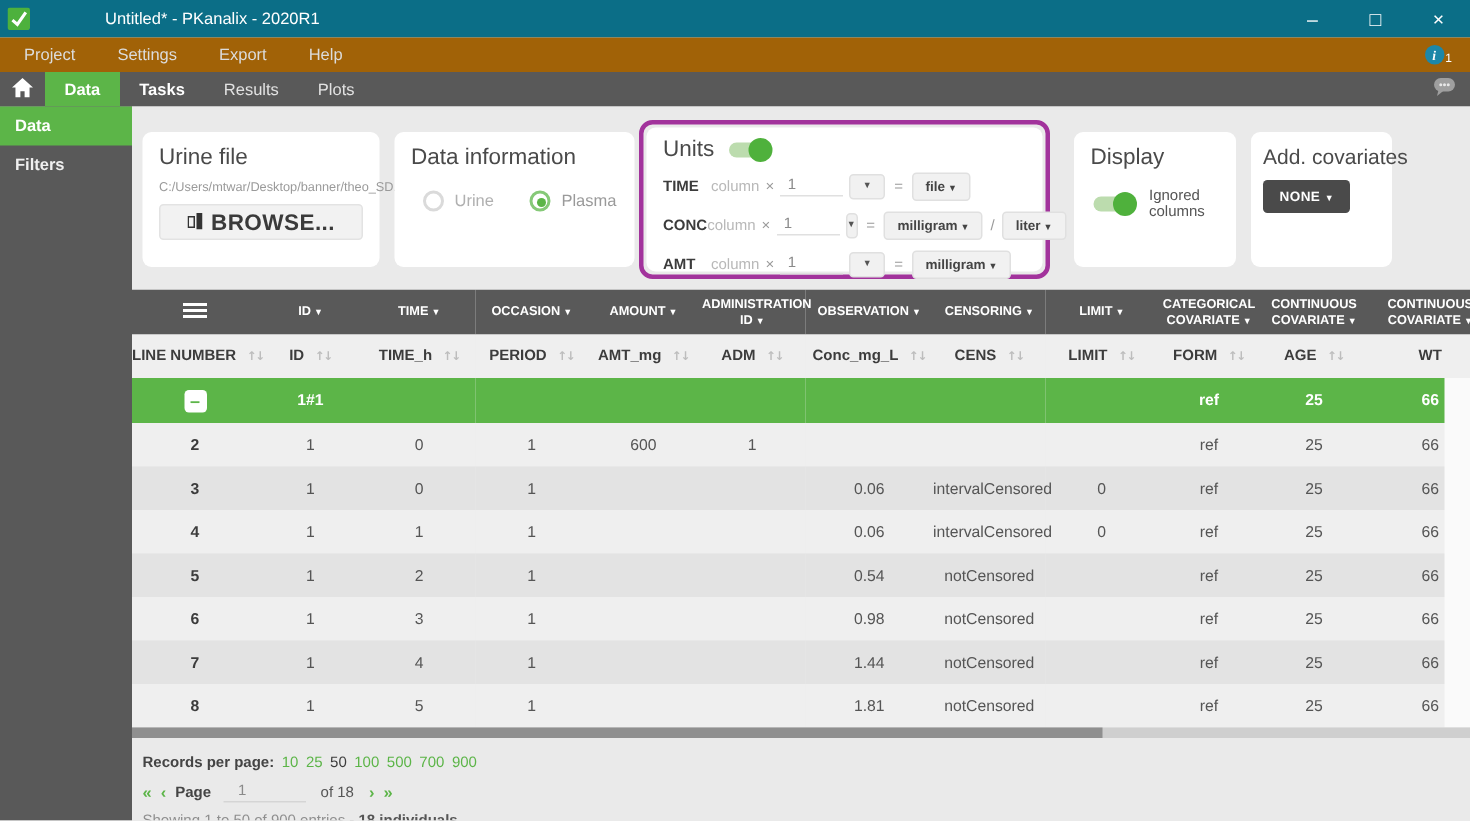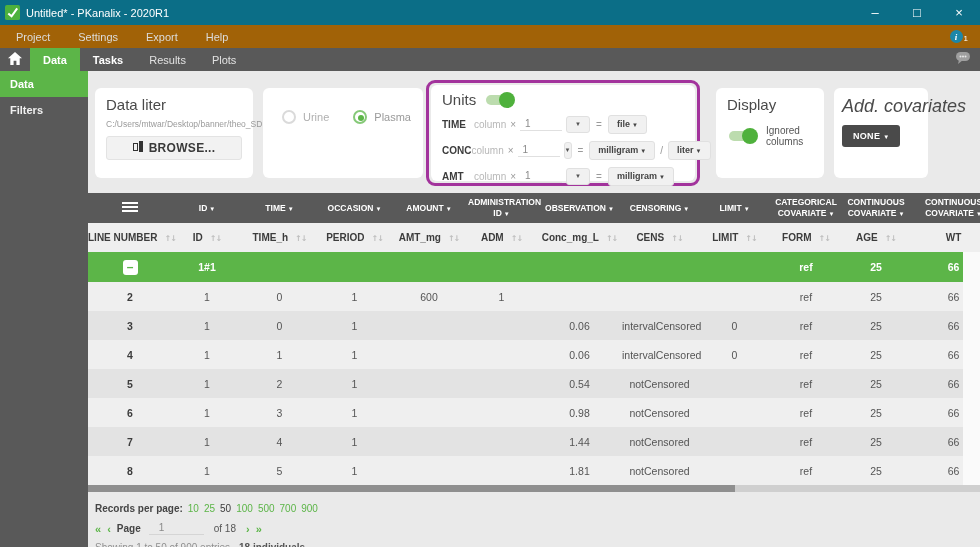--- a/index.html
+++ b/index.html
@@ -2,21 +2,21 @@
 <html><head>
 <meta charset="utf-8">
 <style>
   * { margin:0; padding:0; box-sizing:border-box; }
   html,body { width:980px; height:547px; overflow:hidden; }
   body { font-family:"Liberation Sans","DejaVu Sans",sans-serif; background:#eaeaea; }
 
   
   .titlebar { height:25px; background:#0b6e87; display:flex; align-items:center; color:#fff; }
   .logo { width:15px; height:15px; margin:0 6px 0 5px; flex-shrink:0; }
-  .title-text { font-size:11px; }
+  .title-text { font-size:11px;margin-left:44px; }
   .win-controls { margin-left:auto; display:flex; height:25px; }
   .win-btn { width:42px; display:flex; align-items:center; justify-content:center; font-size:13px; color:#fff; }
 
   
   .menubar { height:23px; background:#a16207; display:flex; align-items:center; color:#dcdcdc; font-size:11px; }
   .menu-items { display:flex; height:100%; align-items:center; padding-left:2px; }
   .menu-item { padding:0 14px; cursor:default; }
   .menubar-right { margin-left:auto; margin-right:12px; display:flex; align-items:flex-start; gap:1px; }
   .info-icon { width:13px; height:13px; border-radius:50%; background:#1c87a8; color:#fff; font-size:9px; font-weight:bold; font-style:italic; display:flex; align-items:center; justify-content:center; font-family:"Liberation Serif","DejaVu Serif",serif; }
   .info-count { color:#fff; font-size:8px; margin-top:4px; }
@@ -39,24 +39,24 @@
   
   .panels { display:flex; align-items:flex-start; padding:8px 0 0 7px; height:117px; }
   .panel { background:#fff; border-radius:6px; padding:8px 11px; height:90px; margin-top:9px; }
   .panel-title { font-size:15px; color:#4a4a4a; white-space:nowrap; }
   .p-datafile { width:158px; margin-right:10px; }
   .p-datainfo { width:160px; margin-right:3px; }
   .units-outline { border:3px solid #a2339c; border-radius:9px; padding:2px; margin-top:1px; margin-right:16px; }
   .p-units { width:264px; height:96px; margin-top:0; padding:6px 11px; }
   .p-display { width:108px; margin-right:10px; }
   .p-cov { width:94px; padding:8px 8px; }
-  .p-cov .panel-title { font-size:18px;font-style:italic; }
+  .p-cov .panel-title { font-size:14px; }
 
   .file-path { font-size:8.5px; color:#9a9a9a; margin-top:6px; white-space:nowrap; }
-  .browse-btn { margin-top:7px; width:100%; height:24px; background:#f2f2f2; border:1px solid #e3e3e3; border-radius:3px; display:flex; align-items:center; justify-content:center; gap:6px; font-size:12px; font-weight:bold; color:#3a3a3a; letter-spacing:.3px; }
+  .browse-btn { margin-top:7px; width:100%; height:24px; background:#f2f2f2; border:1px solid #e3e3e3; border-radius:3px; display:flex; align-items:center; justify-content:center; gap:6px; font-size:15px; font-weight:bold; color:#3a3a3a; letter-spacing:.3px; }
 
   .radio-row { display:flex; gap:24px; margin-top:14px; padding-left:8px; }
   .radio-opt { display:flex; align-items:center; gap:7px; font-size:11px; color:#b0b0b0; }
   .radio-circle { width:14px; height:14px; border-radius:50%; border:2px solid #dadada; background:#fff; position:relative; }
   .radio-opt.sel .radio-circle { border-color:#86c978; }
   .radio-opt.sel .radio-circle::after { content:""; position:absolute; left:3px; top:3px; width:6px; height:6px; border-radius:50%; background:#5cb548; }
   .radio-opt.sel .radio-label { color:#9a9a9a; }
 
   .title-row { display:flex; align-items:center; gap:10px; }
   .toggle { width:27px; height:10px; border-radius:5px; background:#bcdcae; position:relative; flex-shrink:0; }
@@ -173,34 +173,35 @@
 <div class="app-body">
   <div class="sidebar" id="sidebar">
       <div class="side-item active">Data</div>
       <div class="side-item">Filters</div>
     </div>
 
   <div class="main">
 
     <div class="panels">
       <div class="panel p-datafile">
-        <div class="panel-title">Data liter</div>
+        <div class="panel-title">Urine file</div>
         <div class="file-path">C:/Users/mtwar/Desktop/banner/theo_SD.csv</div>
         <button class="browse-btn">
           <span>
             <svg width="10" height="11" viewBox="0 0 10 11">
                 <rect x="0.5" y="2.5" width="4" height="7" fill="none" stroke="#333"></rect>
                 <rect x="6" y="0" width="4" height="11" fill="#333"></rect>
               </svg>
           </span>
           <span>BROWSE...</span>
         </button>
       </div>
 
       <div class="panel p-datainfo">
+        <div class="panel-title">Data information</div>
         <div class="radio-row" id="radio-row">
             <div class="radio-opt">
               <span class="radio-circle"></span>
               <span class="radio-label">Urine</span>
             </div>
             <div class="radio-opt sel">
               <span class="radio-circle"></span>
               <span class="radio-label">Plasma</span>
             </div>
           </div>

